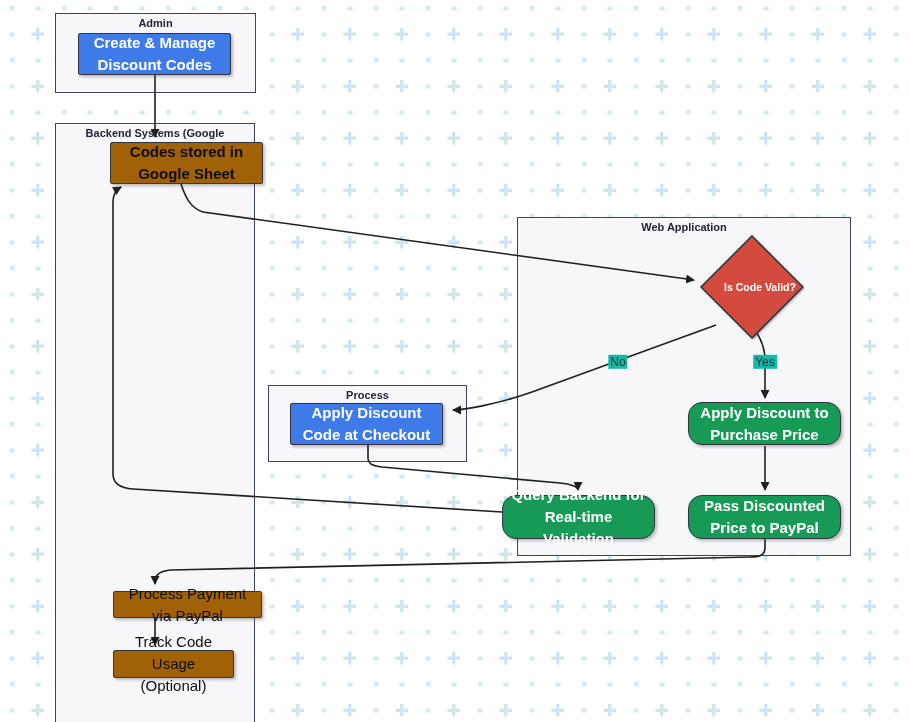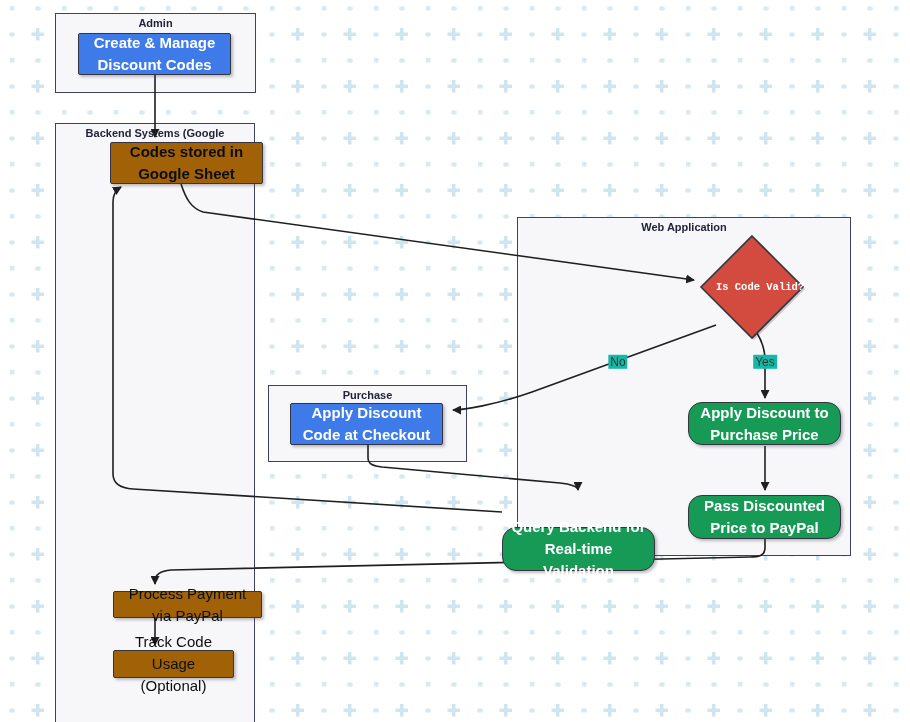--- a/index.html
+++ b/index.html
@@ -43,21 +43,21 @@
 
   <div class="container" style="left:55px;top:123px;width:200px;height:640px;">
     <div class="container-title">Backend Systems (Google</div>
   </div>
 
   <div class="container" style="left:481px;top:217px;width:334px;height:339px;margin-left:36px;">
     <div class="container-title">Web Application</div>
   </div>
 
   <div class="container" style="left:268px;top:385px;width:199px;height:77px;">
-    <div class="container-title">Purchase</div>
+    <div class="container-title">Process</div>
   </div>
 
   <svg class="layer" style="z-index:2" width="910" height="722">
     <defs>
       <marker id="arrow" markerWidth="9" markerHeight="9" refX="8" refY="4.5" orient="auto" markerUnits="userSpaceOnUse">
         <path d="M0,0 L9,4.5 L0,9 Z" fill="#1f1f1f"></path>
       </marker>
     </defs>
     <g fill="none" stroke="#1f1f1f" stroke-width="1.6">
       <path d="M155,75 L155,137" marker-end="url(#arrow)"></path>
@@ -88,22 +88,22 @@
     </div>
   <div class="node blue" style="left:290px;top:403px;width:153px;height:42px;">
       <span>Apply Discount Code at Checkout</span>
     </div>
   <div class="node green" style="left:688px;top:402px;width:153px;height:43px;">
       <span>Apply Discount to Purchase Price</span>
     </div>
   <div class="node green" style="left:688px;top:495px;width:153px;height:44px;">
       <span>Pass Discounted Price to PayPal</span>
     </div>
-  <div class="node green" style="left:502px;top:495px;width:153px;height:44px;margin-top:32px;">
+  <div class="node green" style="left:502px;top:495px;width:153px;height:44px;">
       <span>Query Backend for Real-time Validation</span>
     </div>
 
-  <div class="diamond-label" style="left:702px;top:281px;width:116px;font-family:Liberation Mono, monospace;">Is Code Valid?</div>
+  <div class="diamond-label" style="left:702px;top:281px;width:116px;">Is Code Valid?</div>
 
   <div class="edge-label" style="left:618px;top:362px;">No</div>
   <div class="edge-label" style="left:765px;top:362px;">Yes</div>
 
 </div>
 
 </body></html>

